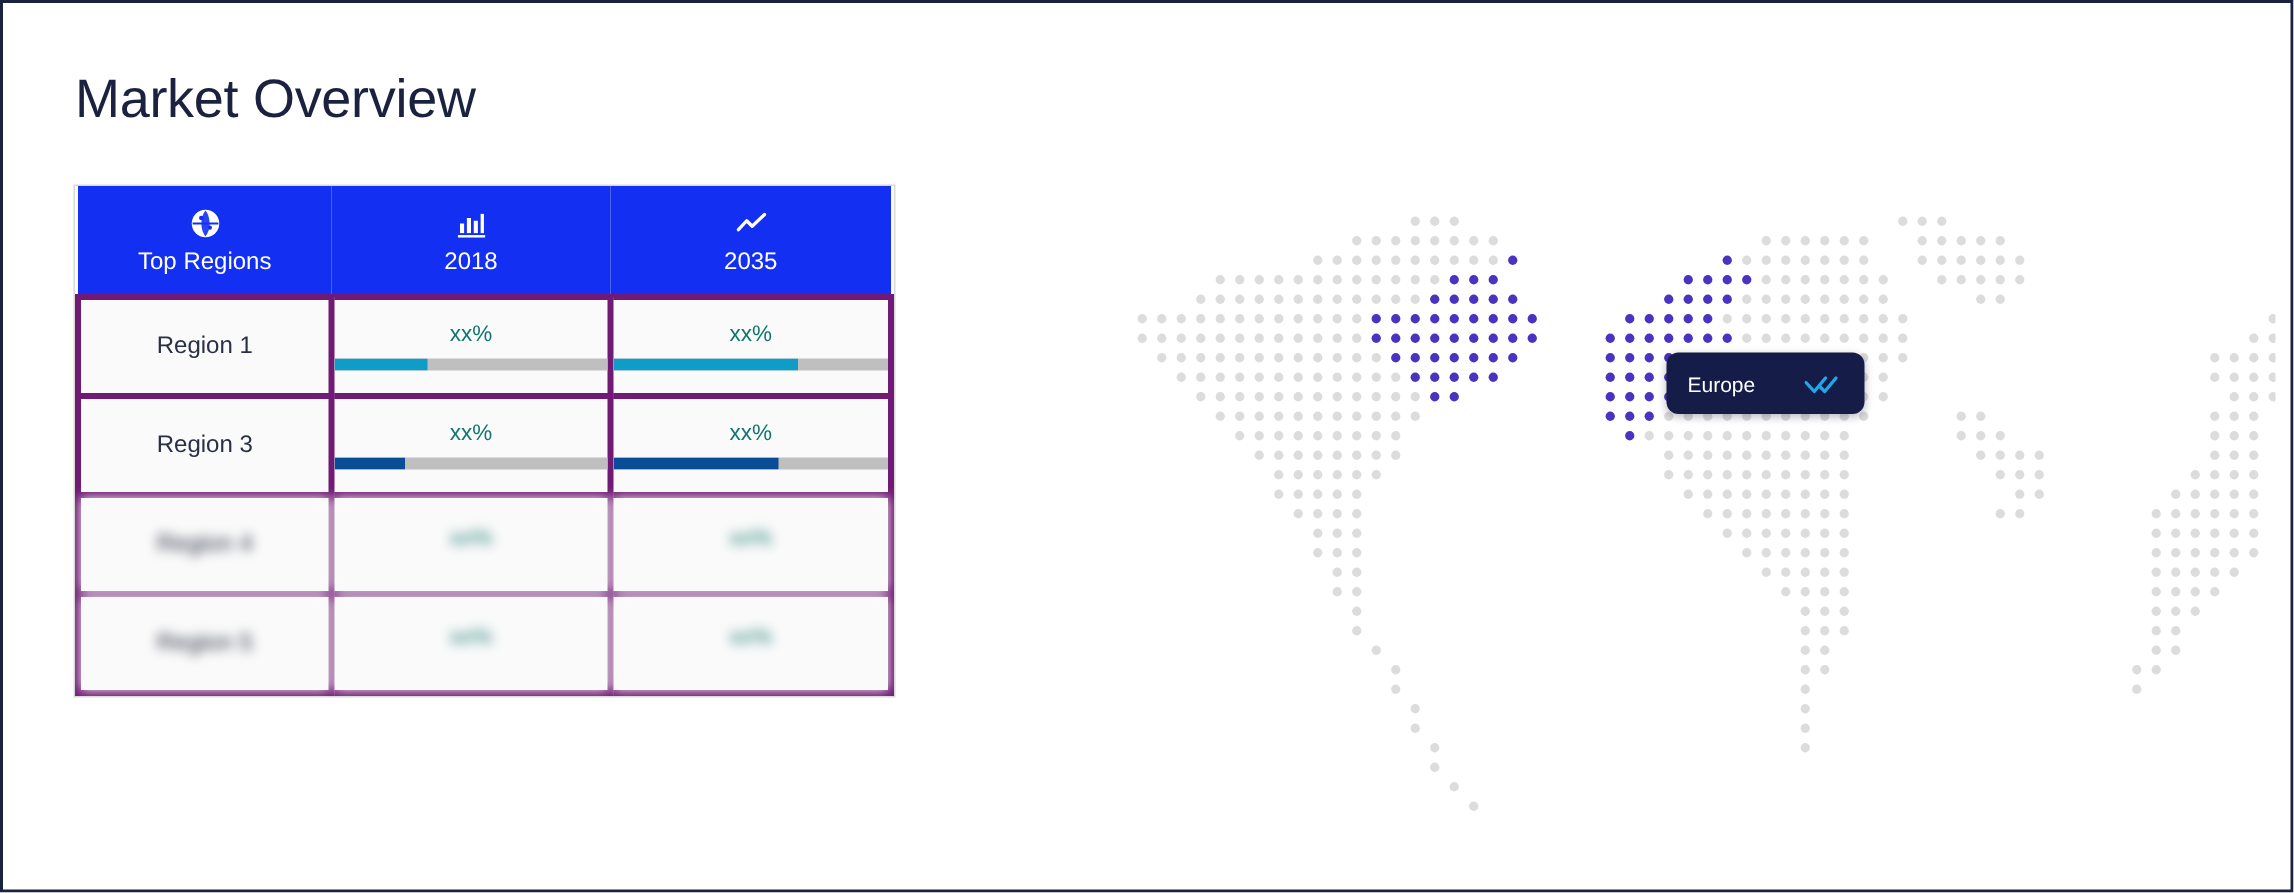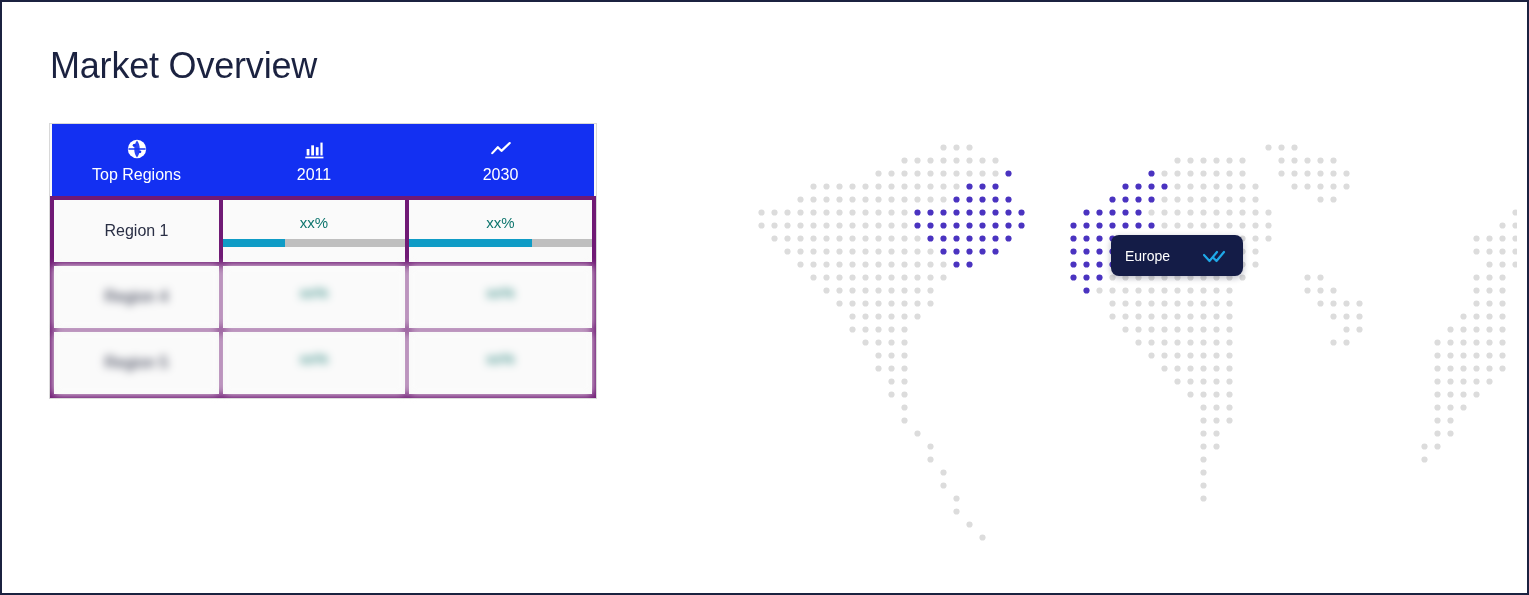--- a/index.html
+++ b/index.html
@@ -155,48 +155,63 @@
           <div class="th-inner">
             <span class="th-icon">
               <svg width="22" height="22" viewBox="0 0 24 24">
                 <rect x="4" y="12" width="3" height="7" fill="#ffffff"></rect>
                 <rect x="9" y="8" width="3" height="11" fill="#ffffff"></rect>
                 <rect x="14" y="10" width="3" height="9" fill="#ffffff"></rect>
                 <rect x="19" y="5" width="2.4" height="14" fill="#ffffff"></rect>
                 <rect x="2.5" y="20.4" width="19.8" height="1.8" fill="#ffffff"></rect>
               </svg>
             </span>
-            <span class="th-label">2011</span>
+            <span class="th-label">2018</span>
           </div>
         </th>
         <th>
           <div class="th-inner">
             <span class="th-icon">
               <svg width="22" height="22" viewBox="0 0 24 24">
                 <polyline points="2.5,16.5 8.5,10 12.5,14 21.5,5.5" fill="none" stroke="#ffffff" stroke-width="2.4" stroke-linecap="round" stroke-linejoin="round"></polyline>
               </svg>
             </span>
-            <span class="th-label">2030</span>
+            <span class="th-label">2035</span>
           </div>
         </th>
       </tr>
     </thead>
     <tbody id="table-body">
         <tr>
           <td class="region-cell">Region 1</td>
           <td class="metric-cell">
             <div class="metric-val">xx%</div>
             <div class="bar-track" style="background: rgb(191, 191, 191);">
               <div class="bar-fill" style="width: 34%; background: rgb(15, 156, 198);"></div>
             </div>
           </td>
           <td class="metric-cell">
             <div class="metric-val">xx%</div>
             <div class="bar-track" style="background: rgb(191, 191, 191);">
               <div class="bar-fill" style="width: 67%; background: rgb(15, 156, 198);"></div>
+            </div>
+          </td>
+        </tr>
+        <tr>
+          <td class="region-cell">Region 3</td>
+          <td class="metric-cell">
+            <div class="metric-val">xx%</div>
+            <div class="bar-track" style="background: rgb(191, 191, 191);">
+              <div class="bar-fill" style="width: 26%; background: rgb(10, 76, 149);"></div>
+            </div>
+          </td>
+          <td class="metric-cell">
+            <div class="metric-val">xx%</div>
+            <div class="bar-track" style="background: rgb(191, 191, 191);">
+              <div class="bar-fill" style="width: 60%; background: rgb(10, 76, 149);"></div>
             </div>
           </td>
         </tr>
         <tr class="blurred">
           <td class="region-cell">Region 4</td>
           <td class="metric-cell">
             <div class="metric-val">xx%</div>
           </td>
           <td class="metric-cell">
             <div class="metric-val">xx%</div>

